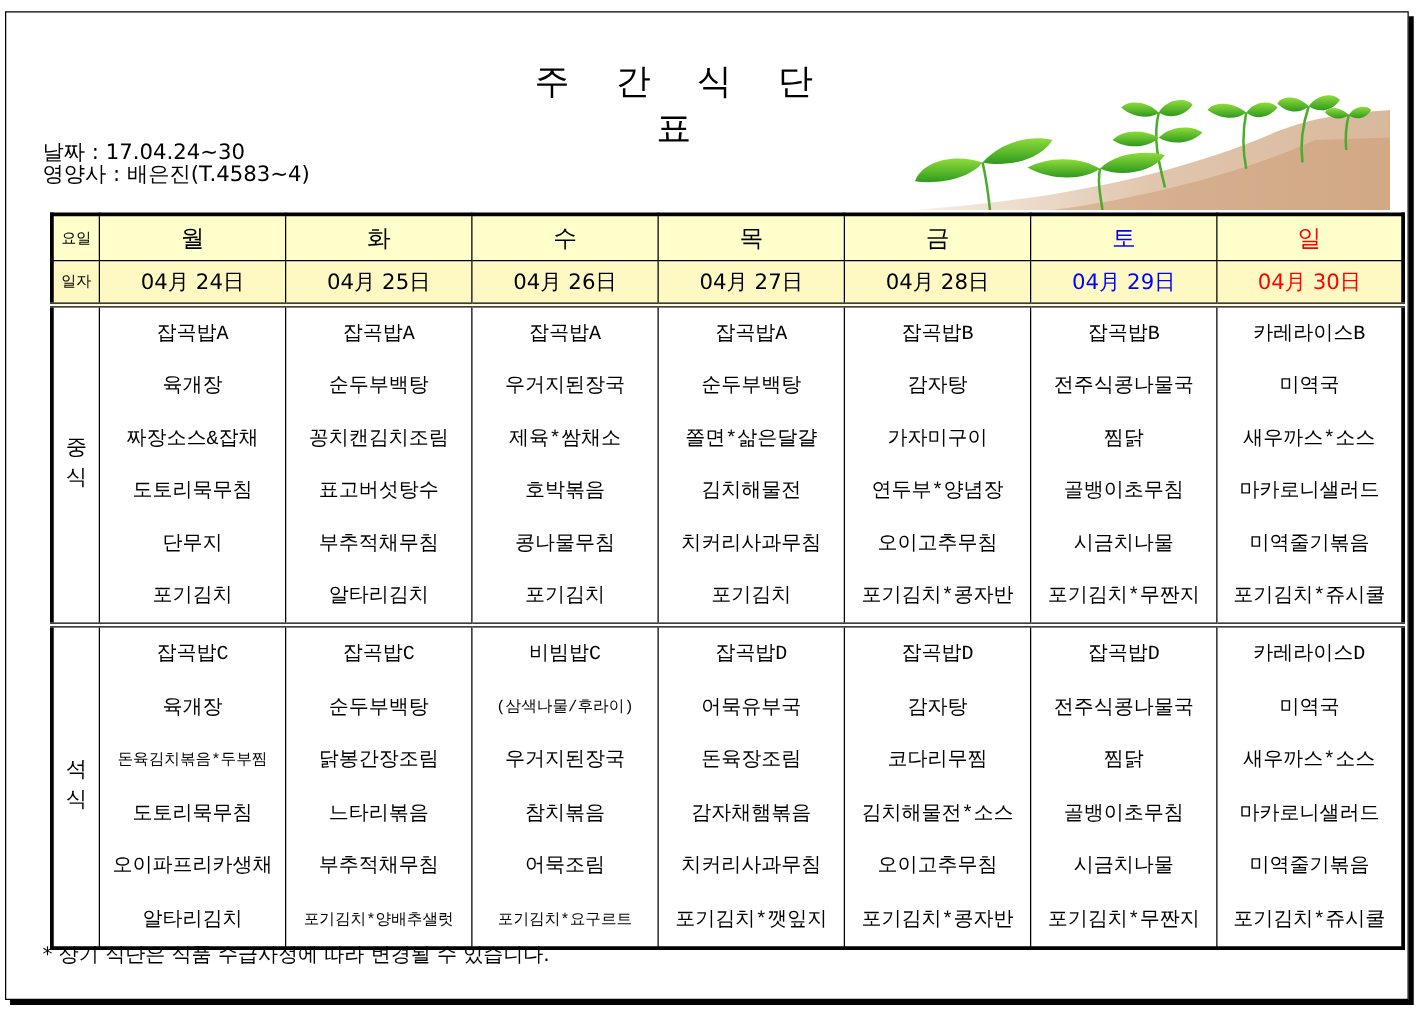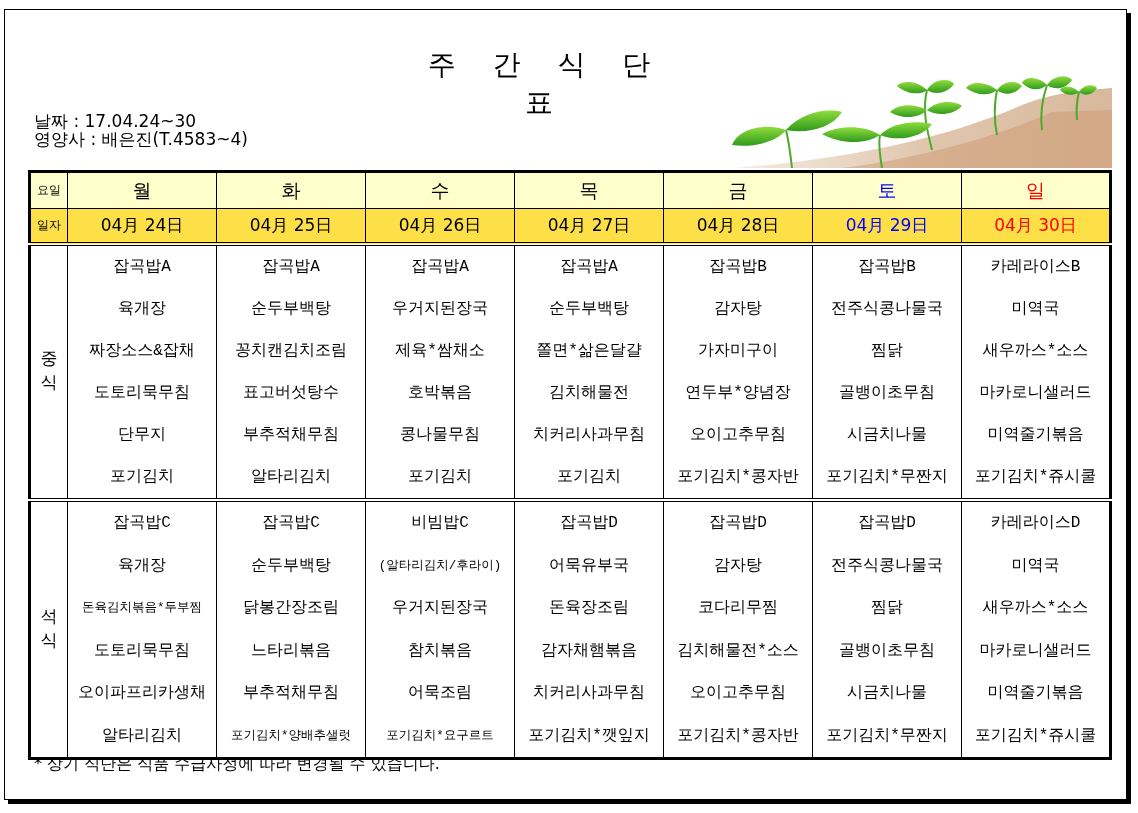--- a/index.html
+++ b/index.html
@@ -7,28 +7,28 @@
          font-family: "DejaVu Sans", sans-serif; color: #000; }
   .frame { position: absolute; left: 4px; top: 9px; width: 1121px; height: 789px;
            border: 1px solid #000; background: #fff;
            box-shadow: 4px 4px 0 #000; }
   .title { position: absolute; left: 416px; top: 46px; width: 260px; text-align: center;
            font-family: "DejaVu Serif", serif; font-size: 28px; letter-spacing: 14px; }
   .info { position: absolute; left: 34px; font-size: 17px; }
   .info.date { top: 110px; }
   .info.dietitian { top: 128px; }
   .illustration { position: absolute; left: 722px; top: 50px; width: 390px; height: 118px; }
-  table.menu { position: absolute; left: 28px; top: 170px; border-collapse: collapse;
+  table.menu { position: absolute; left: 40px; top: 170px; border-collapse: collapse;
                border: 3px solid #000; table-layout: fixed; }
   table.menu td { border: 1px solid #000; text-align: center; padding: 0; }
   col.lbl { width: 38px; }
   col.day { width: 149px; }
   tr.hdr td { background: #ffffcc; height: 35px; font-size: 19px; }
   tr.hdr td.lblcell { font-size: 12px; }
-  tr.date td { background: #fde047; height: 33px; font-size: 17px; }
+  tr.date td { background: #fef9c3; height: 33px; font-size: 17px; }
   tr.date td.lblcell { font-size: 12px; }
   .sat { color: #0000ff; }
   .sun { color: #ff0000; }
   tr.meal.first td { border-top: 4px double #000; font-family: Liberation Mono, monospace; }
   tr.meal td { vertical-align: top; font-size: 16px; }
   tr.meal td.mealname { vertical-align: middle; font-size: 17px; line-height: 24px; }
   .dish { height: 42.5px; line-height: 42.5px; white-space: nowrap; overflow: hidden; }
   .dish.sm { font-size: 12.5px; }
   .lunch .dish { height: 42px; line-height: 42px; }
   .footnote { position: absolute; left: 34px; top: 754px; font-size: 16px; }
@@ -192,21 +192,21 @@
     <td>
           <div class="dish">잡곡밥C</div>
           <div class="dish">순두부백탕</div>
           <div class="dish">닭봉간장조림</div>
           <div class="dish">느타리볶음</div>
           <div class="dish">부추적채무침</div>
           <div class="dish sm">포기김치*양배추샐럿</div>
         </td>
     <td>
           <div class="dish">비빔밥C</div>
-          <div class="dish sm">(알타리김치/후라이)</div>
+          <div class="dish sm">(삼색나물/후라이)</div>
           <div class="dish">우거지된장국</div>
           <div class="dish">참치볶음</div>
           <div class="dish">어묵조림</div>
           <div class="dish sm">포기김치*요구르트</div>
         </td>
     <td>
           <div class="dish">잡곡밥D</div>
           <div class="dish">어묵유부국</div>
           <div class="dish">돈육장조림</div>
           <div class="dish">감자채햄볶음</div>

